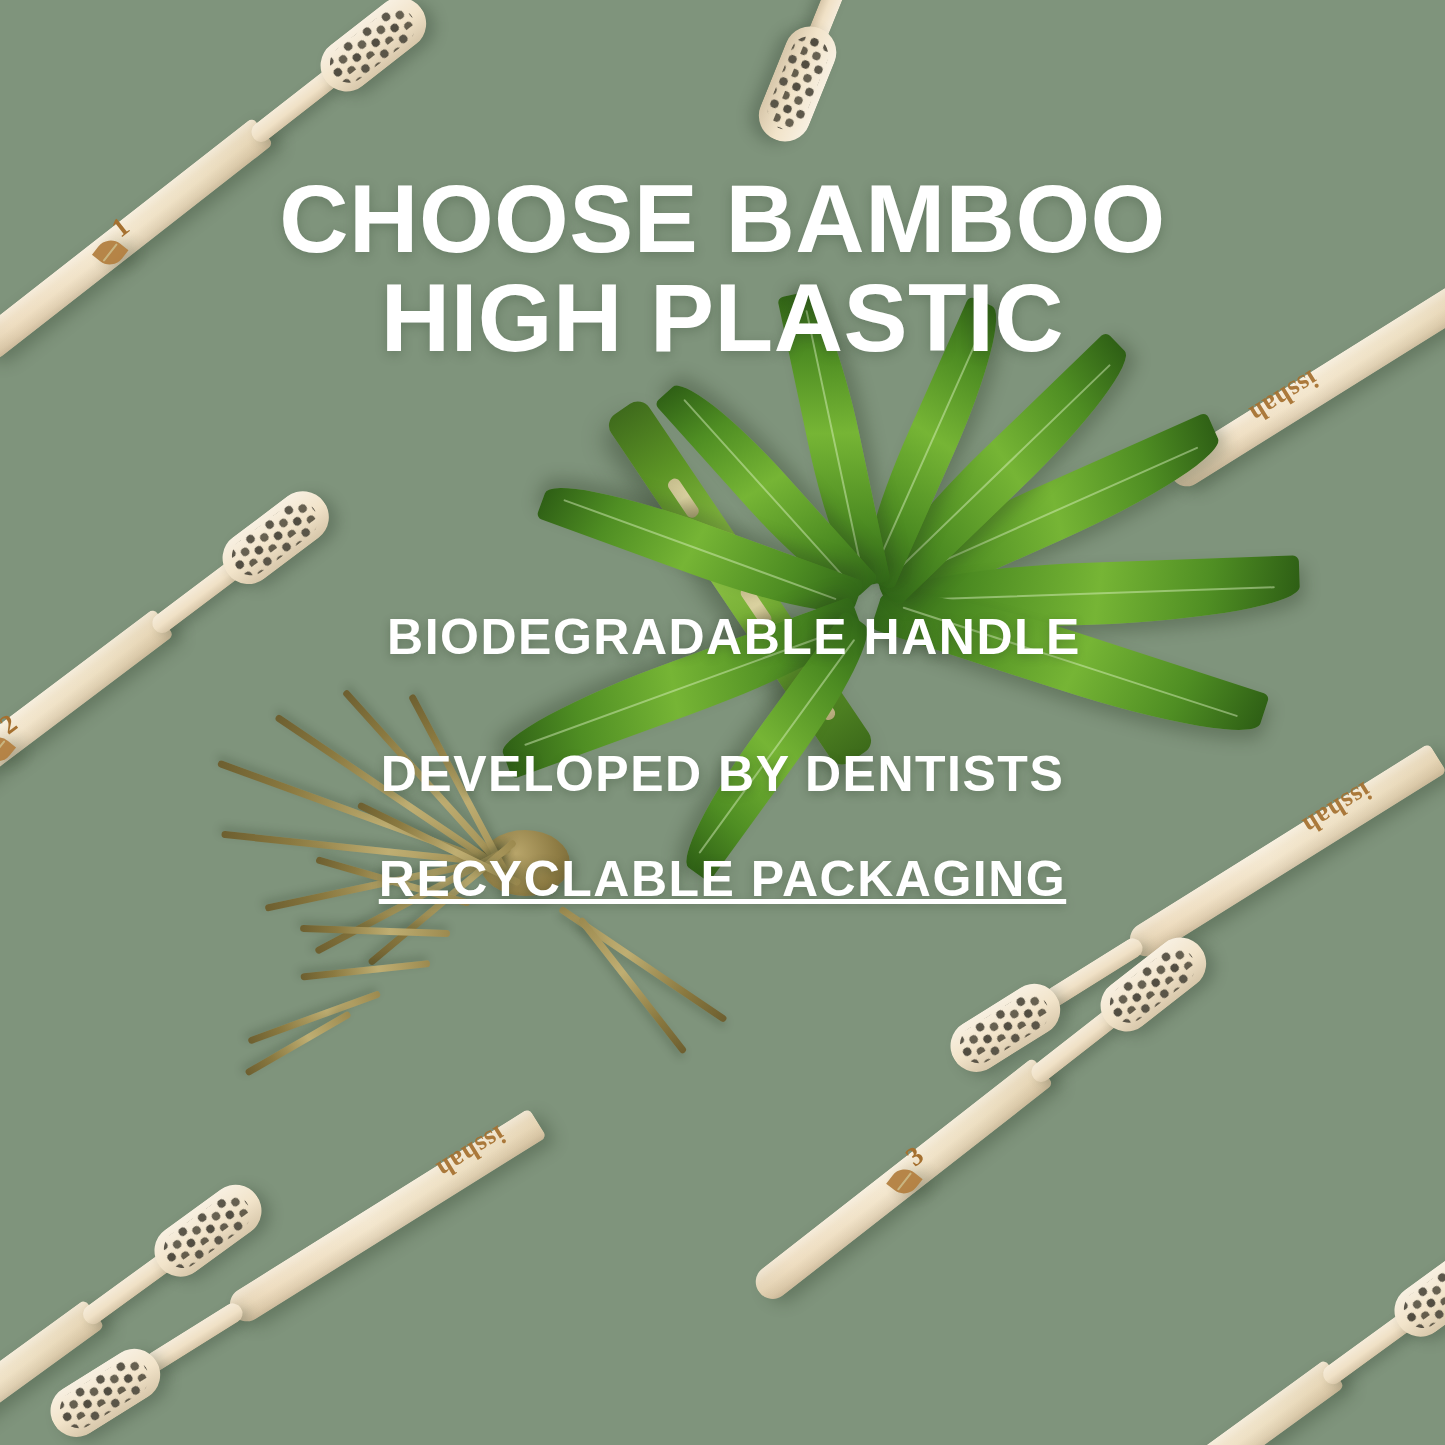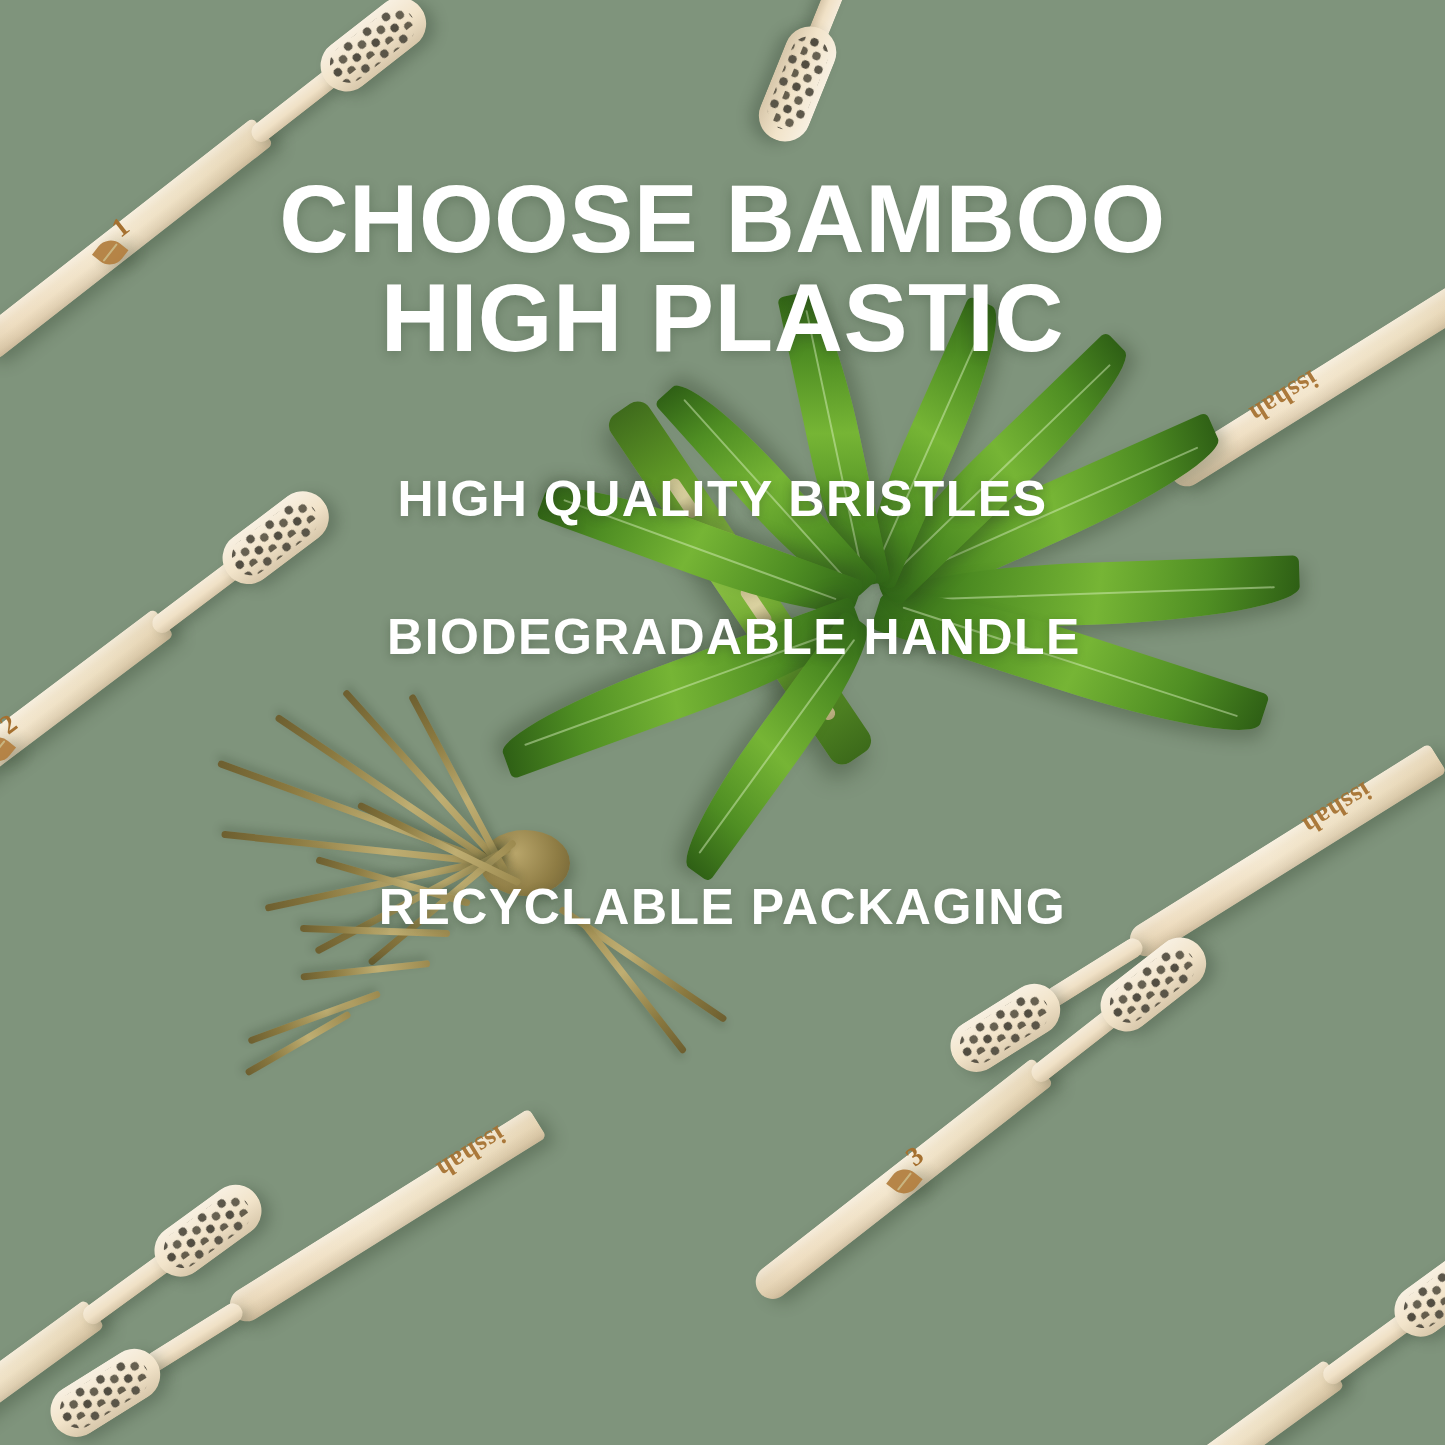--- a/index.html
+++ b/index.html
@@ -327,19 +327,19 @@
     <div class="root" style="left:580px; top:915px; width:170px; transform:rotate(52deg);"></div>
   </div>
 
   <div class="text-layer">
 
     <div class="headline" style="top:170px;">
       <span class="l1">CHOOSE BAMBOO</span>
       <span class="l2">HIGH PLASTIC</span>
     </div>
 
-    <div class="feature" style="top:470px;">HIGH QUALITY BRISTLES</div>
     <div class="feature" style="top:608px;margin-left:23px;">BIODEGRADABLE HANDLE</div>
-    <div class="feature" style="top:878px;">RECYCLABLE PACKAGING</div>
+    <div class="feature" style="top:745px;">DEVELOPED BY DENTISTS</div>
+    <div class="feature" style="top:850px;text-decoration:underline;">RECYCLABLE PACKAGING</div>
 
   </div>
 
 </div>
 
 </body></html>

